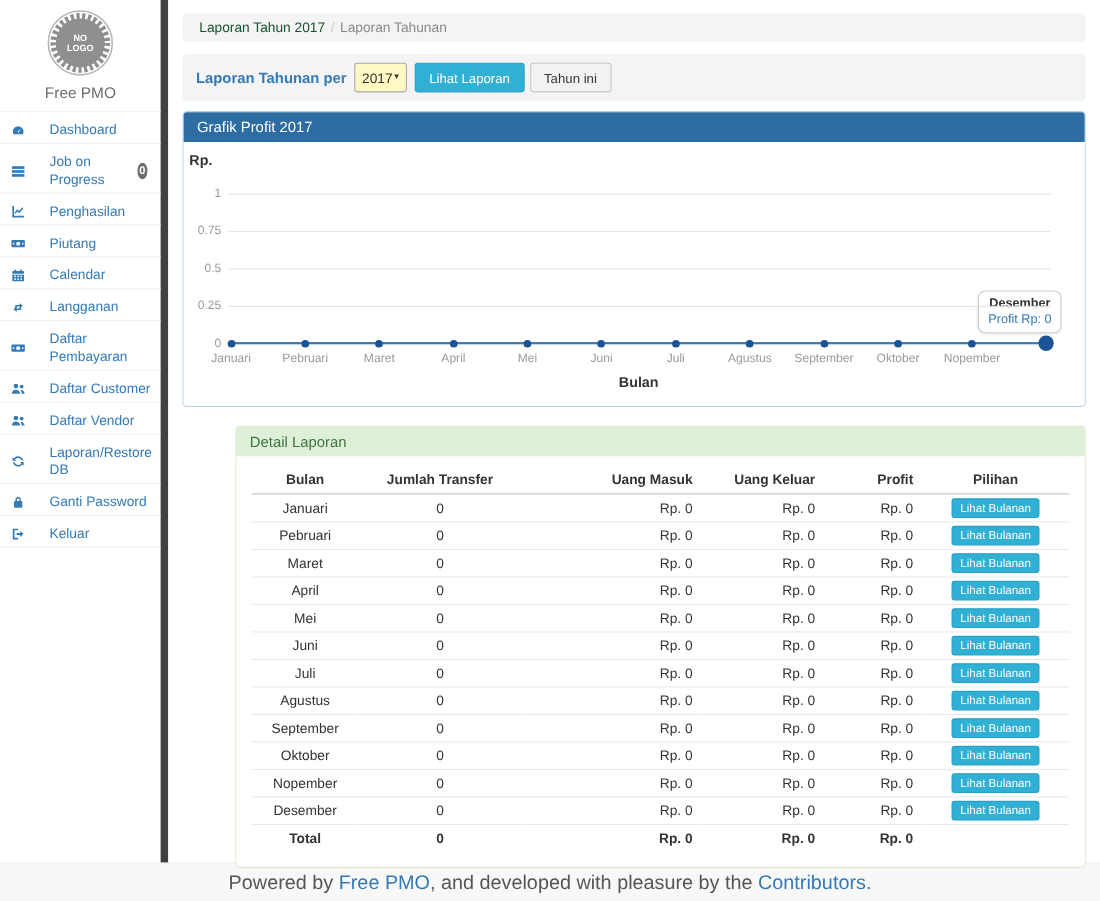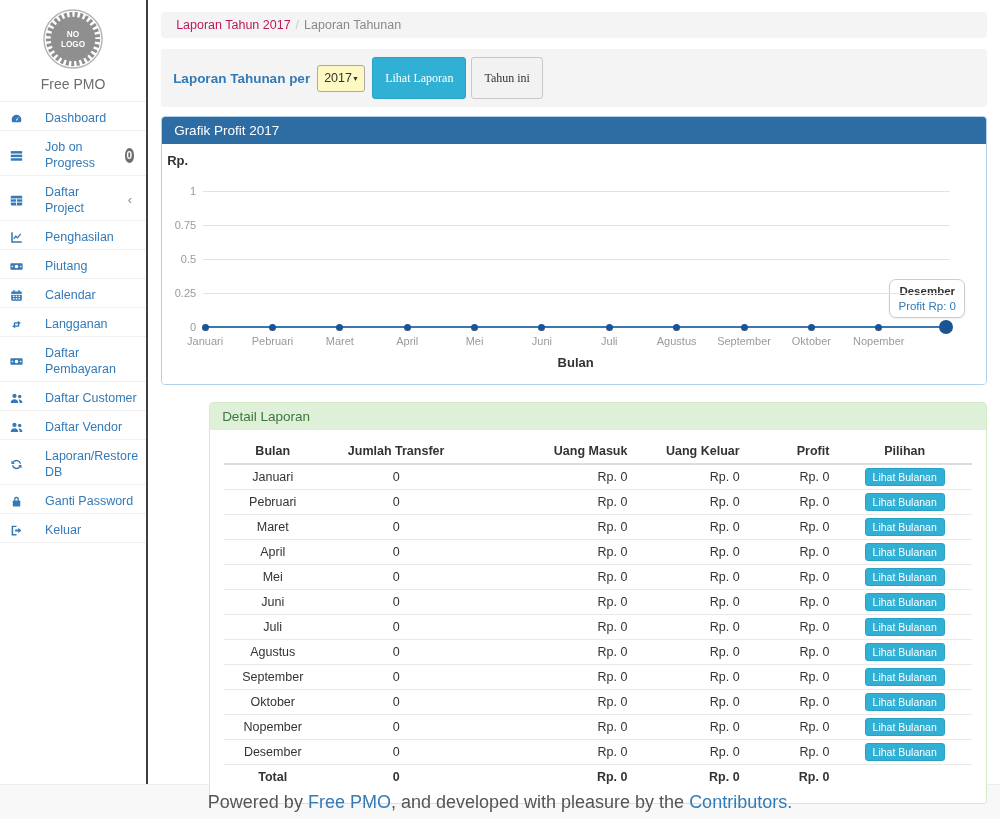--- a/index.html
+++ b/index.html
@@ -6,21 +6,21 @@
   html,body { width:1000px; height:819px; }
   body {
     font-family: "Liberation Sans", "DejaVu Sans", sans-serif;
     font-size: 13px; color:#333; background:#fff; overflow:hidden;
   }
   a { text-decoration:none; }
 
   .page { display:flex; height:784px; }
 
   
-  .sidebar { flex:0 0 148px; background:#fff; border-right:2px solid #404040; }
+  .sidebar { flex:0 0 148px; background:#fff; border-right:7px solid #404040; }
   .brand { text-align:center; padding:8px 0 9px; }
   .brand-name { color:#6d6d6d; font-size:14px; margin-top:3px; }
   .menu a.menu-item {
     display:flex; align-items:center; gap:22px;
     padding:8px 8px 4px 9px; border-top:1px solid #f0f0f0;
     color:#337ab7; font-size:12.5px; line-height:16px; cursor:pointer;
   }
   .menu a.menu-item:last-child { border-bottom:1px solid #f0f0f0; }
   .menu .icon { width:14px; display:inline-flex; justify-content:center; flex:none; }
   .menu .badge {
@@ -28,37 +28,37 @@
     width:15px; height:15px; line-height:15px; border-radius:50%; text-align:center; margin-right:4px;
   }
   .menu .chev { margin-left:auto; color:#888; font-size:13px; margin-right:6px; line-height:14px; }
 
   
   .content { flex:1; padding:12px 13px 0; background:#fff; min-width:0; }
 
   .breadcrumb {
     background:#f4f4f4; border-radius:4px; padding:6px 15px; font-size:12.5px; color:#9b9b9b;
   }
-  .breadcrumb a { color:#be185d; }
+  .breadcrumb a { color:#14532d; }
   .breadcrumb .sep { margin:0 5px; color:#ccc; }
   .breadcrumb .current { color:#8a8a8a; }
 
   .filter-bar {
     margin-top:11px; background:#f4f4f4; border-radius:4px; padding:8px 12px;
     display:flex; align-items:center;
   }
   .filter-label { color:#337ab7; font-weight:bold; font-size:13.5px; margin-right:7px; }
   .select-box {
     width:48px; height:27px; background:#fef9c3; border:1px solid #a9a9a9; border-radius:3px;
     display:flex; align-items:center; justify-content:space-between; padding:0 6px; cursor:pointer;
   }
   .select-box .val { font-size:12.5px; color:#333; }
   .select-box .caret { font-size:7px; color:#333; }
-  .btn { height:42px; border-radius:3px; font-size:12px; padding:0 12px; cursor:pointer;
-         font-family:Liberation Serif, serif; border:1px solid transparent; }
+  .btn { height:27px; border-radius:3px; font-size:12px; padding:0 12px; cursor:pointer;
+         font-family:Liberation Sans, sans-serif; border:1px solid transparent; }
   .btn-info { background:#31b0d5; border-color:#28a1c5; color:#fff; margin-left:7px; }
   .btn-default { background:#f2f2f2; border-color:#c8c8c8; color:#333; margin-left:5px; }
 
   
   .panel { border-radius:4px; margin-top:9px; }
   .panel-heading { padding:6px 12px; font-size:13.5px; border-radius:3px 3px 0 0; }
 
   .panel-chart { border:1px solid #b3d2ea; }
   .panel-chart .panel-heading { background:#2e6da4; color:#fff; }
   .chart-body { position:relative; height:240px; background:#fff; border-radius:0 0 3px 3px; }
@@ -136,34 +136,20 @@
         <a class="menu-item" href="#">
           <span class="icon">
             <svg width="13" height="13" viewBox="0 0 16 16" fill="currentColor">
               <rect x="1" y="2.6" width="14" height="3"></rect>
               <rect x="1" y="7" width="14" height="3"></rect>
               <rect x="1" y="11.4" width="14" height="3"></rect>
             </svg>
           </span>
           <span class="mi-label">Job on Progress</span>
           <span class="badge">0</span>
-        </a>
-        <a class="menu-item" href="#">
-          <span class="icon">
-            <svg width="13" height="13" viewBox="0 0 16 16" fill="currentColor">
-              <rect x="1" y="2" width="14" height="12" rx="1"></rect>
-              <g stroke="#fff" stroke-width="1.1">
-                <line x1="1" y1="6" x2="15" y2="6"></line>
-                <line x1="1" y1="10" x2="15" y2="10"></line>
-                <line x1="8" y1="6" x2="8" y2="14"></line>
-              </g>
-            </svg>
-          </span>
-          <span class="mi-label">Daftar Project</span>
-          <span class="chev">‹</span>
         </a>
         <a class="menu-item" href="#">
           <span class="icon">
             <svg width="13" height="13" viewBox="0 0 16 16" fill="currentColor">
               <path d="M1.5 1.5v13h13v-1.9H3.4V1.5z"></path>
               <polyline points="4.6,9.6 7.1,6.4 9.1,8.4 13.2,3.6" fill="none" stroke="currentColor" stroke-width="1.7"></polyline>
             </svg>
           </span>
           <span class="mi-label">Penghasilan</span>
         </a>

